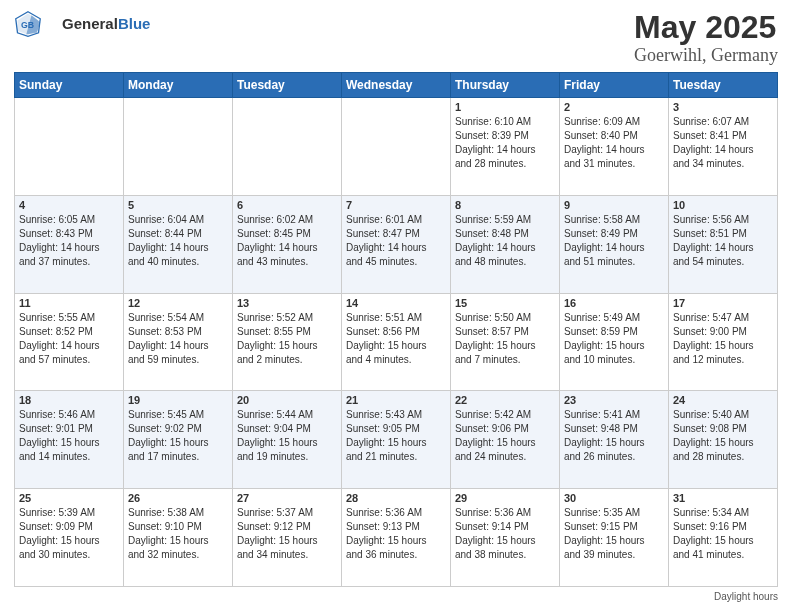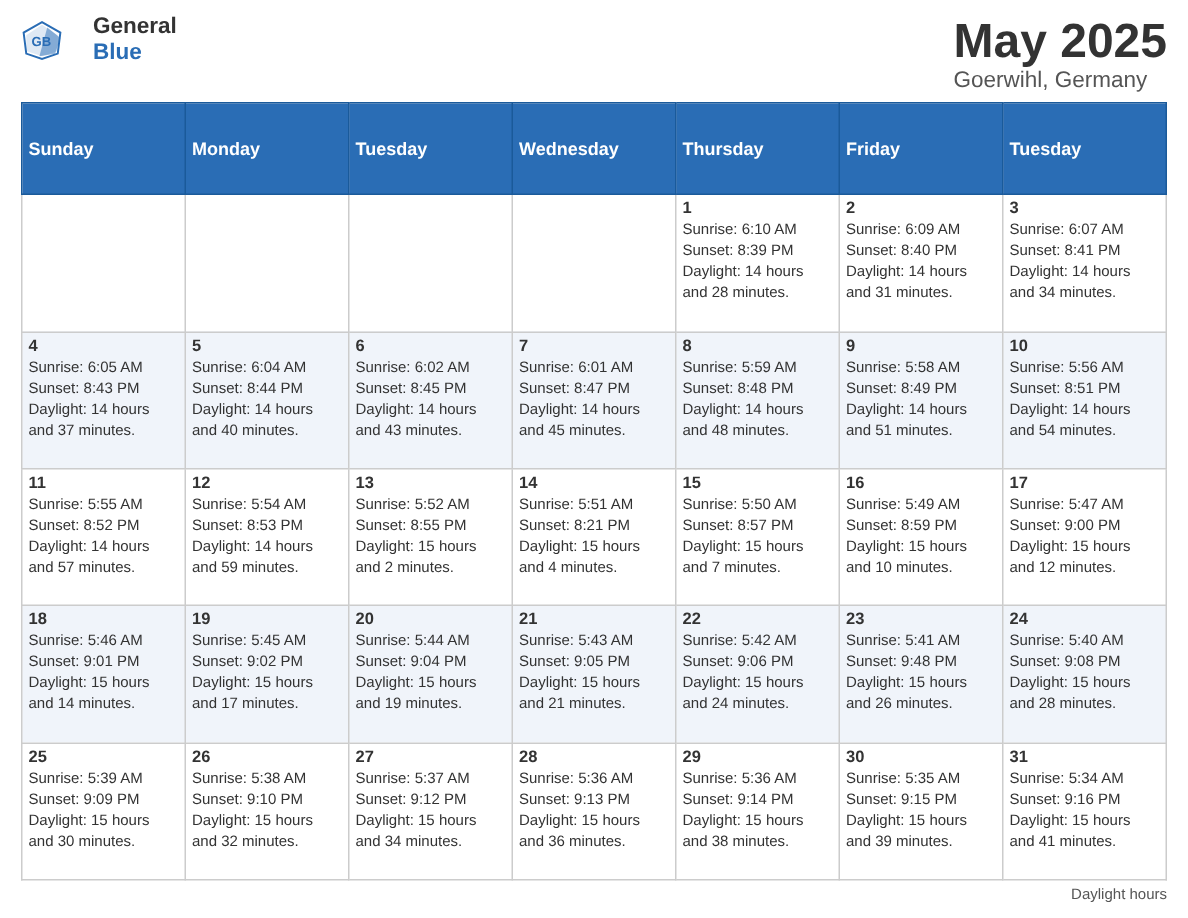--- a/index.html
+++ b/index.html
@@ -23,21 +23,21 @@
       align-items: flex-start;
       margin-bottom: 6px;
     }
     .logo {
       display: flex;
       align-items: center;
       gap: 20px;
     }
     .logo-text {
       display: flex;
-      flex-direction: column;
+      flex-direction: row;
       line-height: 1.1;
     }
     .logo-general {
       font-size: 15px;
       font-weight: bold;
       color: #333;
     }
     .logo-blue {
       font-size: 15px;
       font-weight: bold;
@@ -49,35 +49,36 @@
     }
     .title-block {
     }
     .calendar-title {
       font-size: 32px;
       font-weight: bold;
       color: #333;
       line-height: 1.1;
     }
     .calendar-subtitle {
-      font-size: 15px;
+      font-size: 18px;
       color: #555;
+      font-family: Liberation Serif, serif;
     }
     .calendar-table {
       width: 100%;
       border-collapse: collapse;
       flex: 1;
       table-layout: fixed;
     }
     .calendar-table th {
       background: #2a6db5;
       color: #fff;
       font-size: 12px;
       font-weight: bold;
-      padding: 23px 4px;
+      padding: 5px 4px;
       text-align: left;
       border: 1px solid #1a5a9a;
     }
     .calendar-table td {
       border: 1px solid #ccc;
       vertical-align: top;
       padding: 3px 4px;
       font-size: 9.5px;
       color: #333;
       width: 14.28%;
@@ -240,21 +241,21 @@
           <td>
             <span class="day-number">13</span>
             <div class="day-info">Sunrise: 5:52 AM
 Sunset: 8:55 PM
 Daylight: 15 hours
 and 2 minutes.</div>
           </td>
           <td>
             <span class="day-number">14</span>
             <div class="day-info">Sunrise: 5:51 AM
-Sunset: 8:21 PM
+Sunset: 8:56 PM
 Daylight: 15 hours
 and 4 minutes.</div>
           </td>
           <td>
             <span class="day-number">15</span>
             <div class="day-info">Sunrise: 5:50 AM
 Sunset: 8:57 PM
 Daylight: 15 hours
 and 7 minutes.</div>
           </td>

